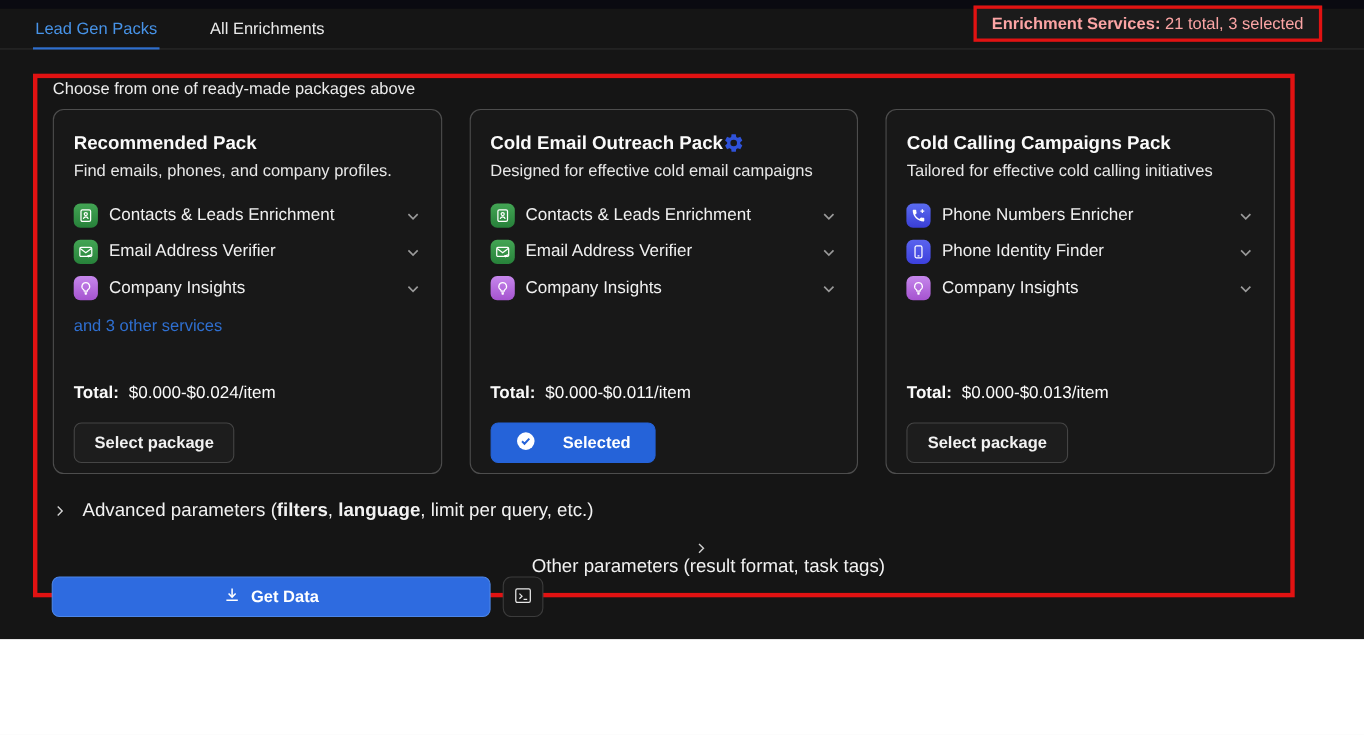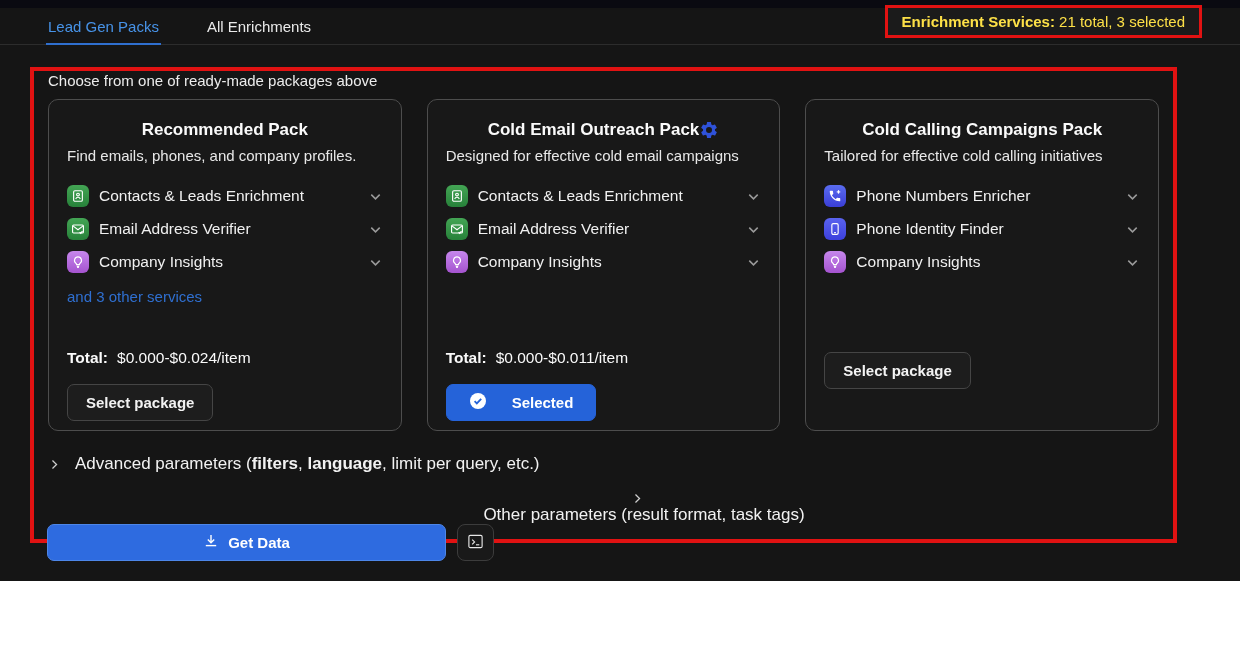--- a/index.html
+++ b/index.html
@@ -1,36 +1,36 @@
 <!DOCTYPE html>
 <html><head>
 <meta charset="utf-8">
 <style>
   * { margin: 0; padding: 0; box-sizing: border-box; }
   html, body { width: 1240px; height: 668px; background: #ffffff; font-family: "Liberation Sans", sans-serif; }
   .app { position: relative; width: 1240px; height: 581px; background: #151515; color: #ededed; overflow: hidden; }
   .top-strip { height: 8px; background: #0a0a11; width: 100%; }
 
   
-  .tabbar { position: relative; height: 37px; border-bottom: 1px solid #2c2c2c; display: flex; align-items: stretch; padding-left: 46px; }
+  .tabbar { position: relative; height: 37px; border-bottom: 1px solid #2c2c2c; display: flex; align-items: stretch; padding-left: 30px; }
   .tab { display: flex; align-items: center; font-size: 15px; cursor: pointer; position: relative; padding: 0 2px; margin-right: 44px; }
   .tab.active { color: #4793e8; }
   .tab.active::after { content: ""; position: absolute; left: 0; right: 0; bottom: -1px; height: 2px; background: #2f6fce; }
   .tab.inactive { color: #eaeaea; }
 
-  .summary-box { position: absolute; top: -3px; right: 38px; border: 3px solid #e11212; background: #1b1b1b; padding: 5px 14px; font-size: 15px; color: #fde047; white-space: nowrap; }
+  .summary-box { position: absolute; top: -3px; right: 38px; border: 3px solid #e11212; background: #1b1b1b; padding: 5px 14px; font-size: 15px; color: #fca5a5; white-space: nowrap; }
   .summary-box b { font-weight: bold; }
 
   
   .packages-region { position: absolute; left: 30px; top: 67px; width: 1147px; height: 476px; border: 4px solid #e11212; background: transparent; }
   .choose-heading { font-size: 15px; color: #ececec; margin: 1px 0 0 14px; line-height: 17px; }
 
   .cards { display: grid; grid-template-columns: repeat(3, 1fr); gap: 25px; margin: 10px 14px 0 14px; }
   .card { position: relative; height: 332px; background: #181818; border: 1px solid #4d4d4d; border-radius: 10px; padding: 20px 18px 18px 18px; }
-  .card-header { display: flex; justify-content: center; align-items: flex-start; }
+  .card-header { display: flex; justify-content: flex-start; align-items: flex-start; }
   .card-title { font-size: 17px; font-weight: bold; color: #fafafa; }
   .card-desc { margin-top: 7px; font-size: 15px; color: #e8e8e8; }
   .services { margin-top: 21px; height: 150px; }
   .service-row { display: flex; align-items: center; height: 22px; margin-bottom: 11px; }
   .service-label { font-size: 15.5px; color: #f0f0f0; margin-left: 10px; flex: 1; }
   .svc-icon { width: 22px; height: 22px; border-radius: 6px; display: inline-flex; align-items: center; justify-content: center; flex: 0 0 22px; }
   .svc-icon svg { display: block; }
   .ic-green  { background: linear-gradient(180deg, #43a554, #27813a); }
   .ic-purple { background: linear-gradient(180deg, #c687ec, #a553cf); }
   .ic-blue   { background: linear-gradient(180deg, #5a6cf0, #3a3ed6); }
@@ -257,20 +257,23 @@
                   <path d="M6.6 12.8h2.8M7 14.2h2"></path>
                 </svg>
             </span>
             <span class="service-label">Company Insights</span>
             <span class="chevron">
               <svg width="15" height="15" viewBox="0 0 16 16" fill="none" stroke="#9a9a9a" stroke-width="1.6">
                   <path d="M3.5 6l4.5 4.5L12.5 6"></path>
                 </svg>
             </span>
           </div>
+        </div>
+        <div class="total-row">
+          <span class="lbl">Total:</span><span class="val">$0.000-$0.013/item</span>
         </div>
         <button class="pack-btn btn-outline">
           <span>Select package</span>
         </button>
       </div>
 
     </div>
   </div>
 
   <div style="position:absolute; left:0; top:443px; width:100%;">

